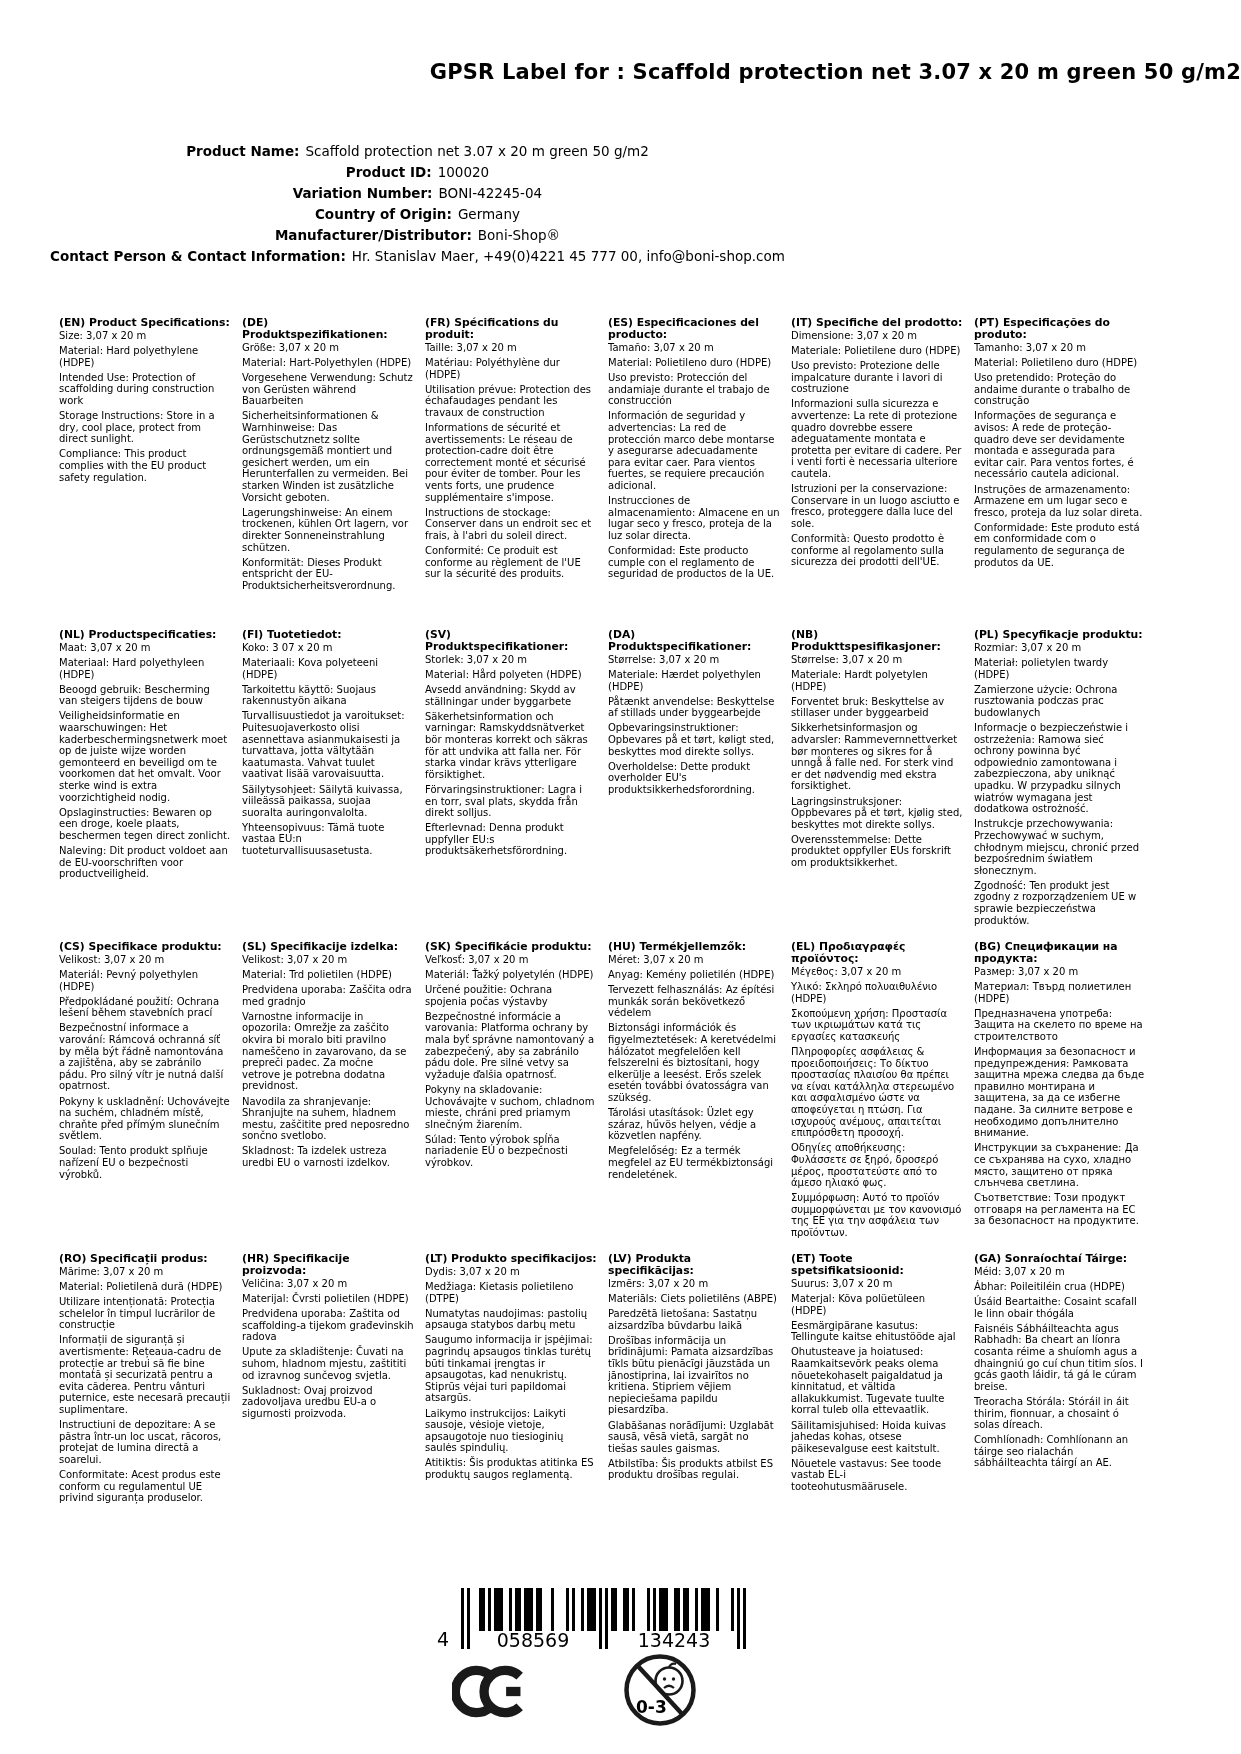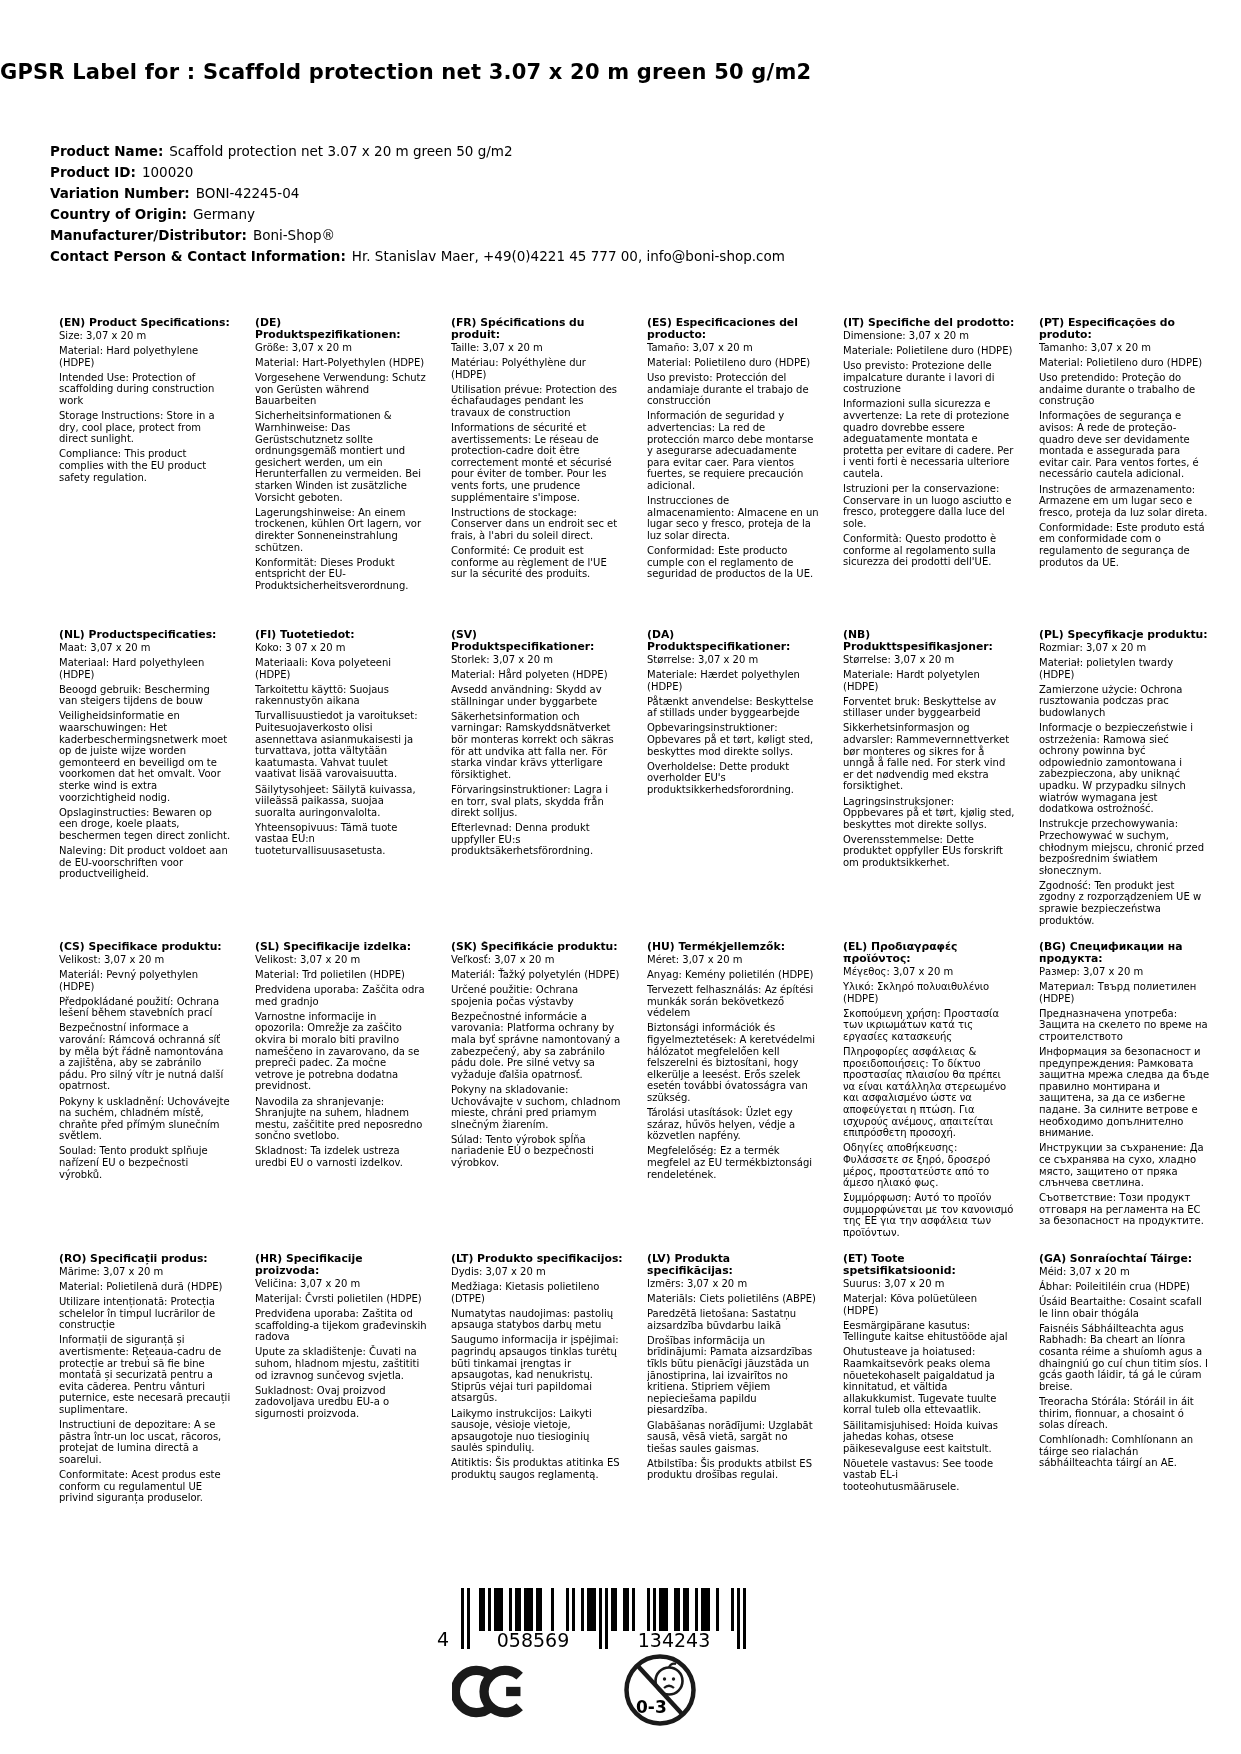--- a/index.html
+++ b/index.html
@@ -2,31 +2,31 @@
 <html><head>
 <meta charset="utf-8">
 <style>
   html,body{margin:0;padding:0;}
   body{
     width:1241px;height:1754px;background:#ffffff;color:#000;
     font-family:"DejaVu Sans","Liberation Sans",sans-serif;
     position:relative;overflow:hidden;
   }
   .page-title{
-    position:absolute;top:60px;left:0;width:1241px;text-align:left;
+    position:absolute;top:60px;left:0;width:1241px;text-align:right;
     font-size:21px;font-weight:bold;letter-spacing:0.2px;
   }
   .product-info{
-    position:absolute;left:50px;top:141px;font-size:13.5px;line-height:21px;
+    position:absolute;left:50px;top:141px;font-size:13.5px;line-height:21px;text-align:center;
   }
   .pi-line{white-space:nowrap;}
   .pi-label{font-weight:bold;margin-right:6px;}
   .lang-grid{
     position:absolute;left:59px;top:317px;
-    display:grid;grid-template-columns:repeat(6,178px);column-gap:18px;
+    display:grid;grid-template-columns:repeat(6,178px);column-gap:5px;
     grid-auto-rows:312px;
   }
   .lang-block{font-size:10px;line-height:11.6px;overflow:hidden;padding-right:6px;}
   .lang-title{font-size:10.8px;font-weight:bold;line-height:12px;margin-bottom:1px;}
   .lang-para{margin:0 0 0 0;}
   .lang-para + .lang-para{margin-top:3.5px;}
   .barcode-wrap{position:absolute;left:437px;top:1588px;width:330px;height:64px;}
   .barcode-prefix{
     position:absolute;left:0;top:42px;font-size:19px;line-height:19px;
   }

